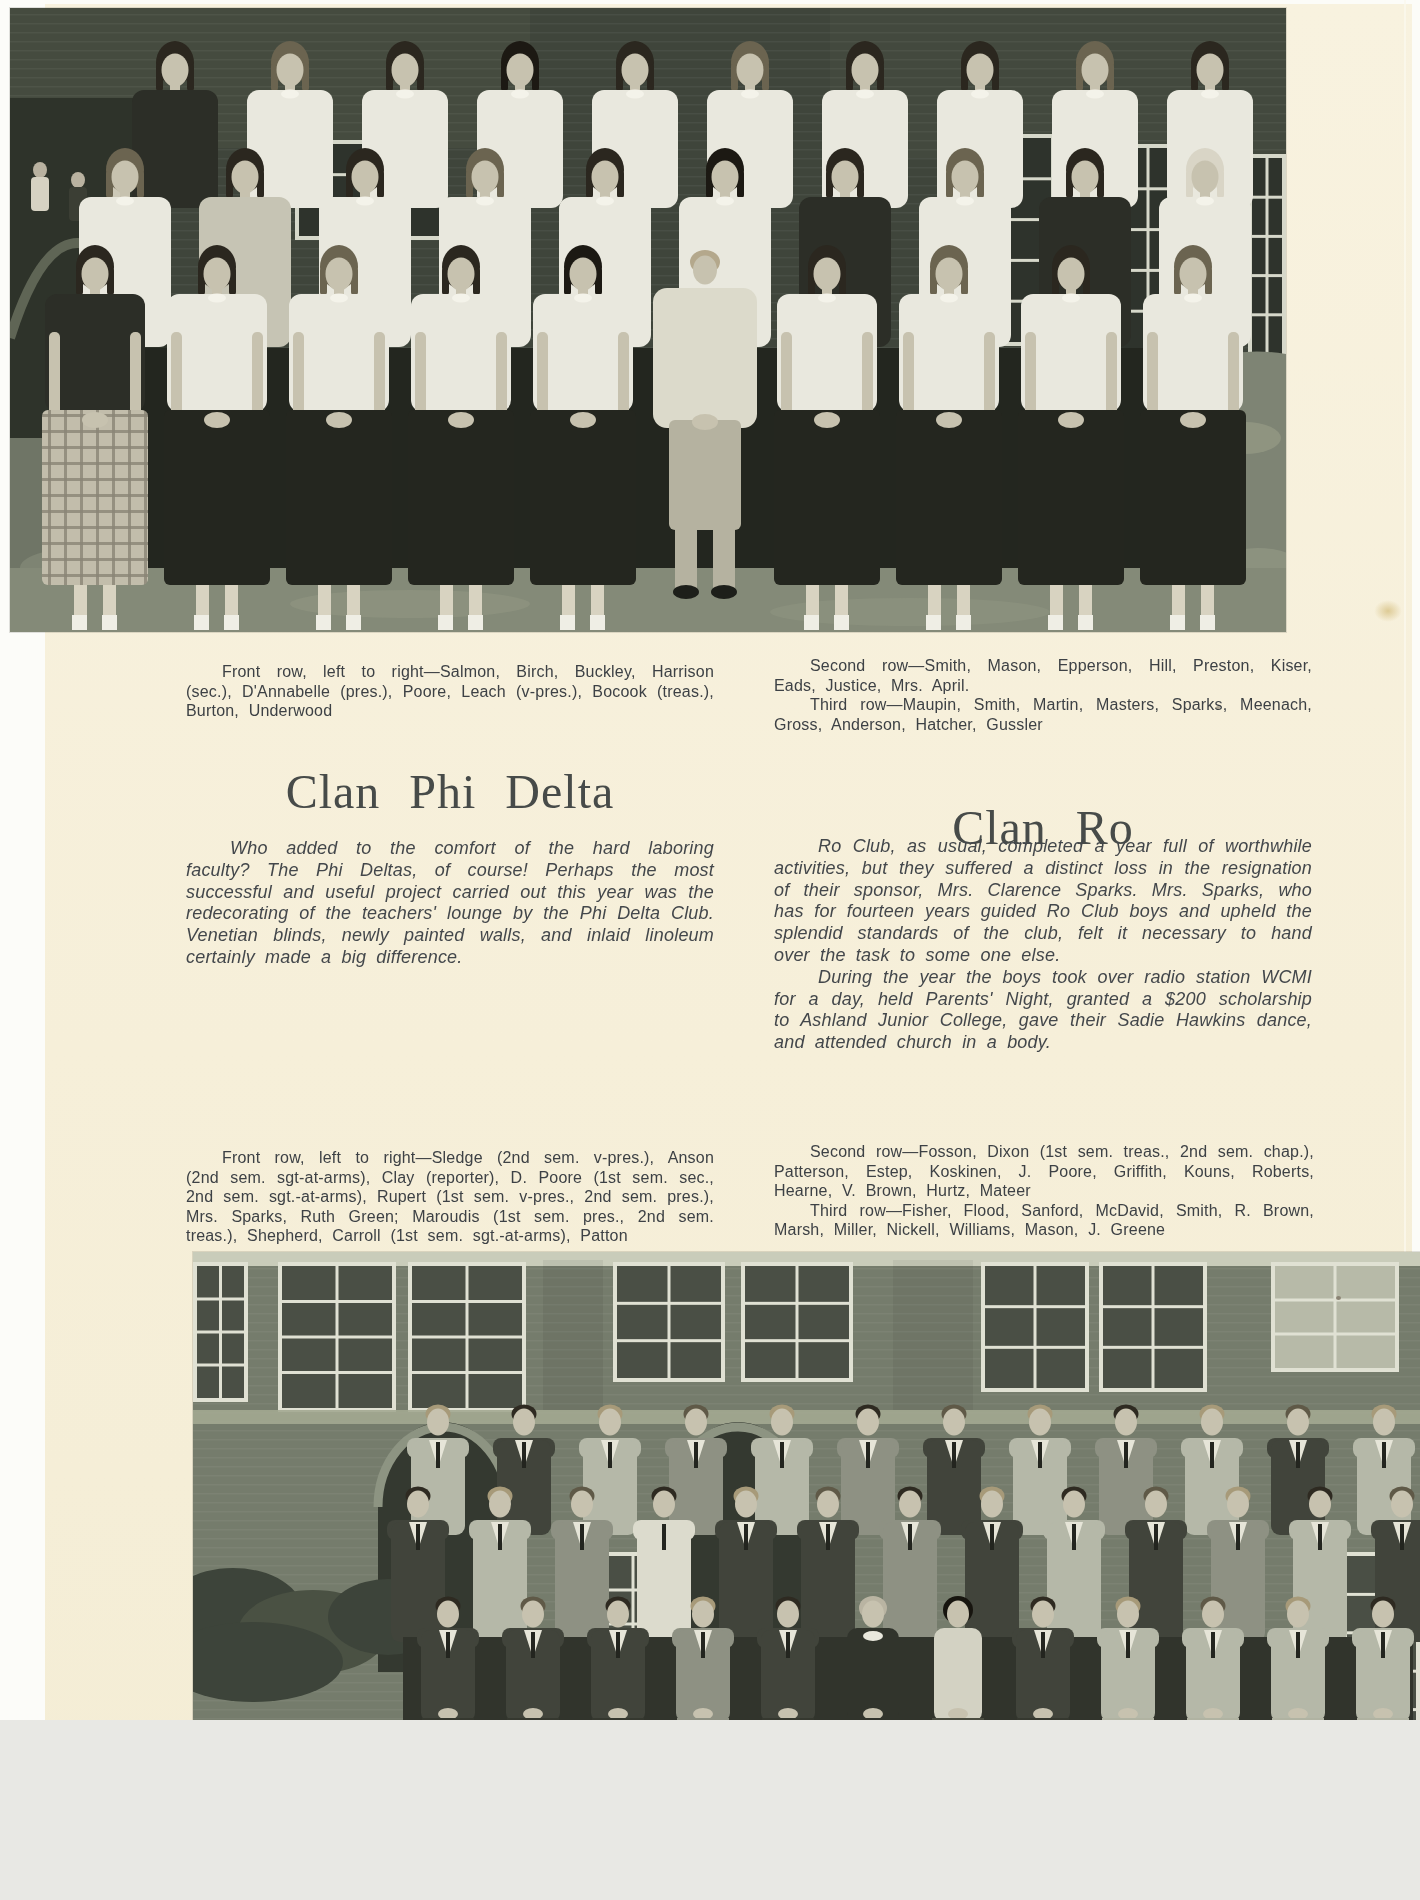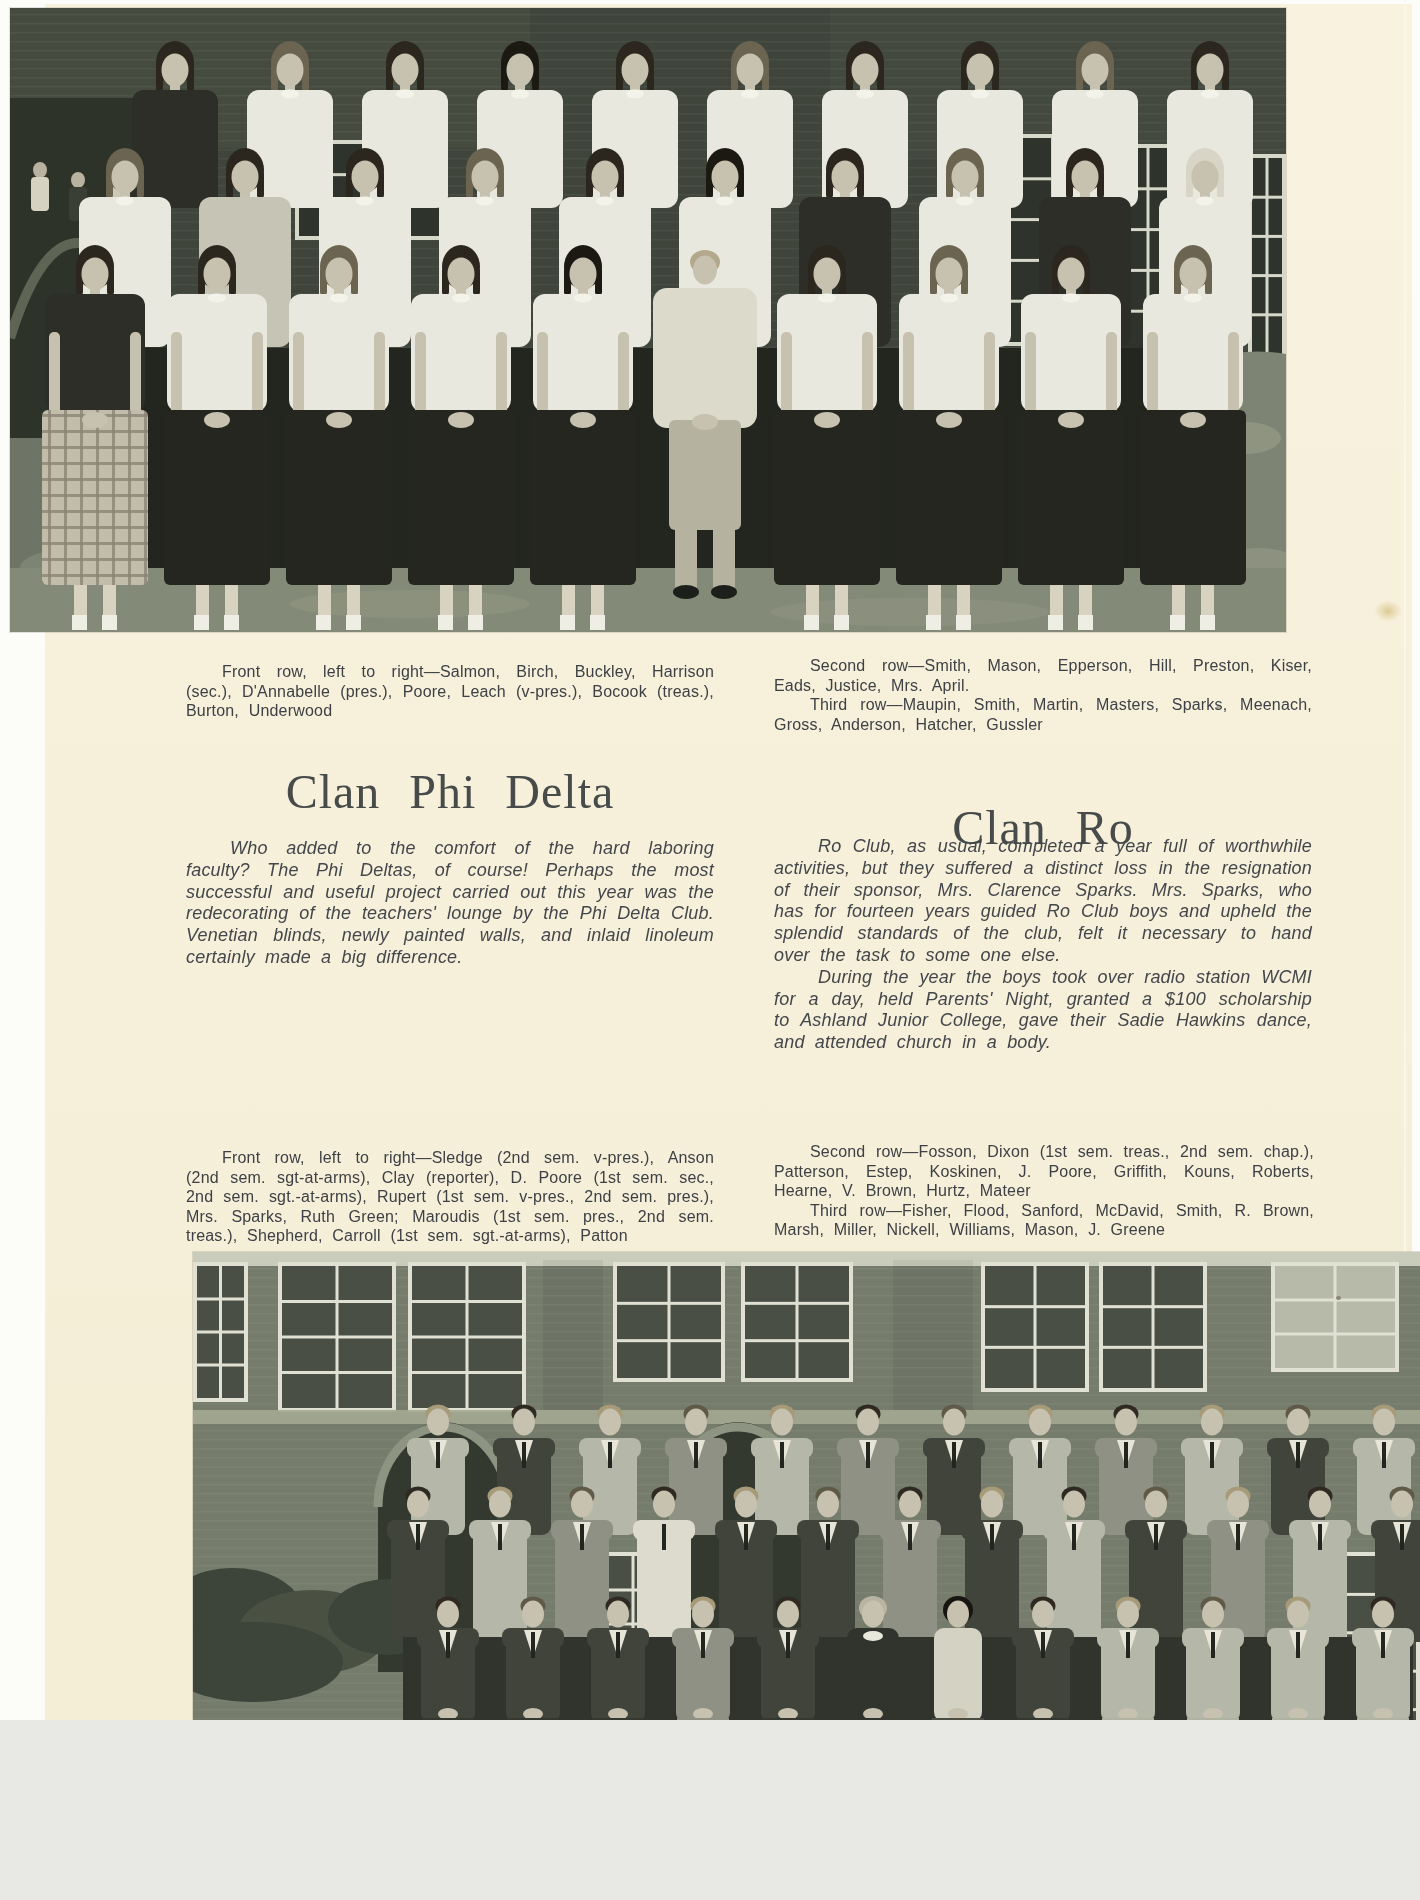--- a/index.html
+++ b/index.html
@@ -56,21 +56,21 @@
   </div>
 
   <h1 class="head hl">Clan Phi Delta</h1>
   <h1 class="head hr">Clan Ro</h1>
 
   <div class="art al">
     <p>Who added to the comfort of the hard laboring faculty? The Phi Deltas, of course! Perhaps the most successful and useful project carried out this year was the redecorating of the teachers' lounge by the Phi Delta Club. Venetian blinds, newly painted walls, and inlaid linoleum certainly made a big difference.</p>
   </div>
   <div class="art ar">
     <p>Ro Club, as usual, completed a year full of worthwhile activities, but they suffered a distinct loss in the resignation of their sponsor, Mrs. Clarence Sparks. Mrs. Sparks, who has for fourteen years guided Ro Club boys and upheld the splendid standards of the club, felt it necessary to hand over the task to some one else.</p>
-    <p>During the year the boys took over radio station WCMI for a day, held Parents' Night, granted a $100 scholarship to Ashland Junior College, gave their Sadie Hawkins dance, and attended church in a body.</p>
+    <p>During the year the boys took over radio station WCMI for a day, held Parents' Night, granted a $200 scholarship to Ashland Junior College, gave their Sadie Hawkins dance, and attended church in a body.</p>
   </div>
 
   <div class="cap cap2l">
     <p>Front row, left to right—Sledge (2nd sem. v-pres.), Anson (2nd sem. sgt-at-arms), Clay (reporter), D. Poore (1st sem. sec., 2nd sem. sgt.-at-arms), Rupert (1st sem. v-pres., 2nd sem. pres.), Mrs. Sparks, Ruth Green; Maroudis (1st sem. pres., 2nd sem. treas.), Shepherd, Carroll (1st sem. sgt.-at-arms), Patton</p>
   </div>
   <div class="cap cap2r">
     <p>Second row—Fosson, Dixon (1st sem. treas., 2nd sem. chap.), Patterson, Estep, Koskinen, J. Poore, Griffith, Kouns, Roberts, Hearne, V. Brown, Hurtz, Mateer</p>
     <p>Third row—Fisher, Flood, Sanford, McDavid, Smith, R. Brown, Marsh, Miller, Nickell, Williams, Mason, J. Greene</p>
   </div>
 

